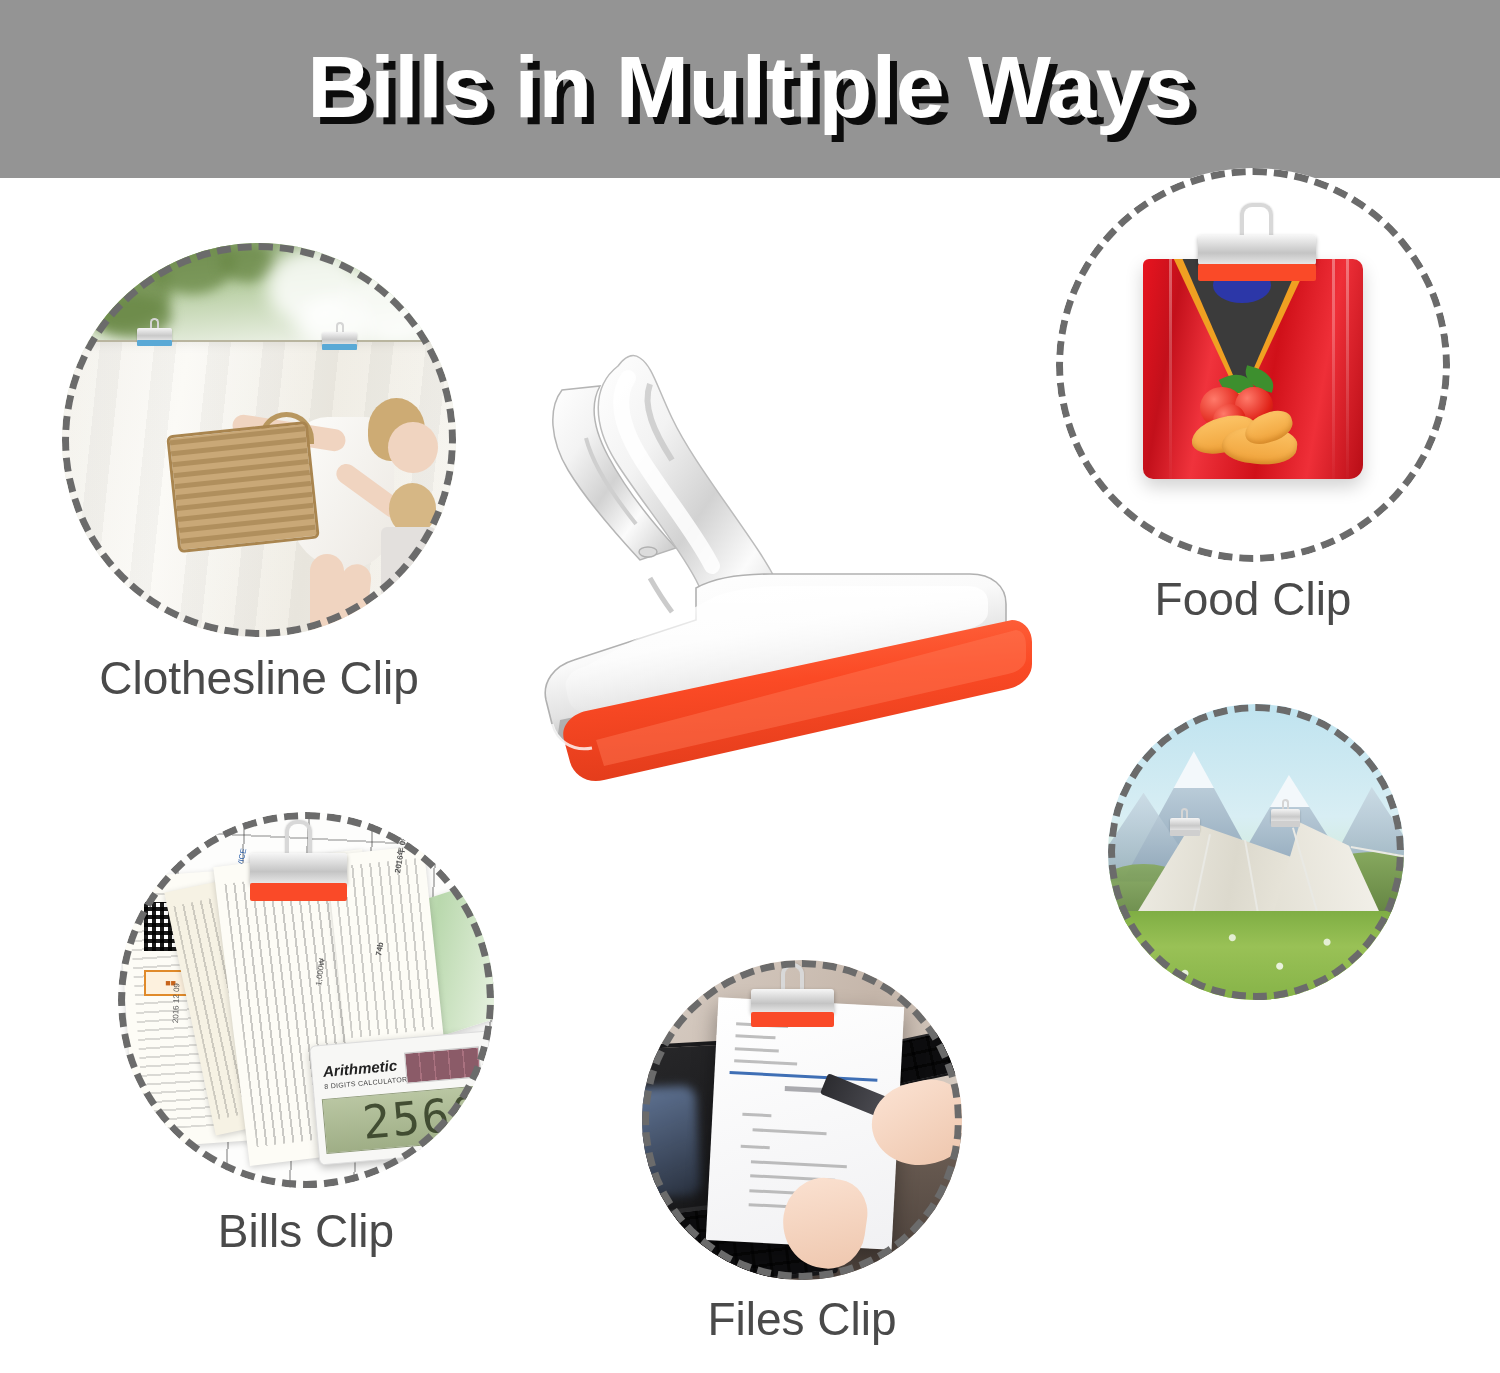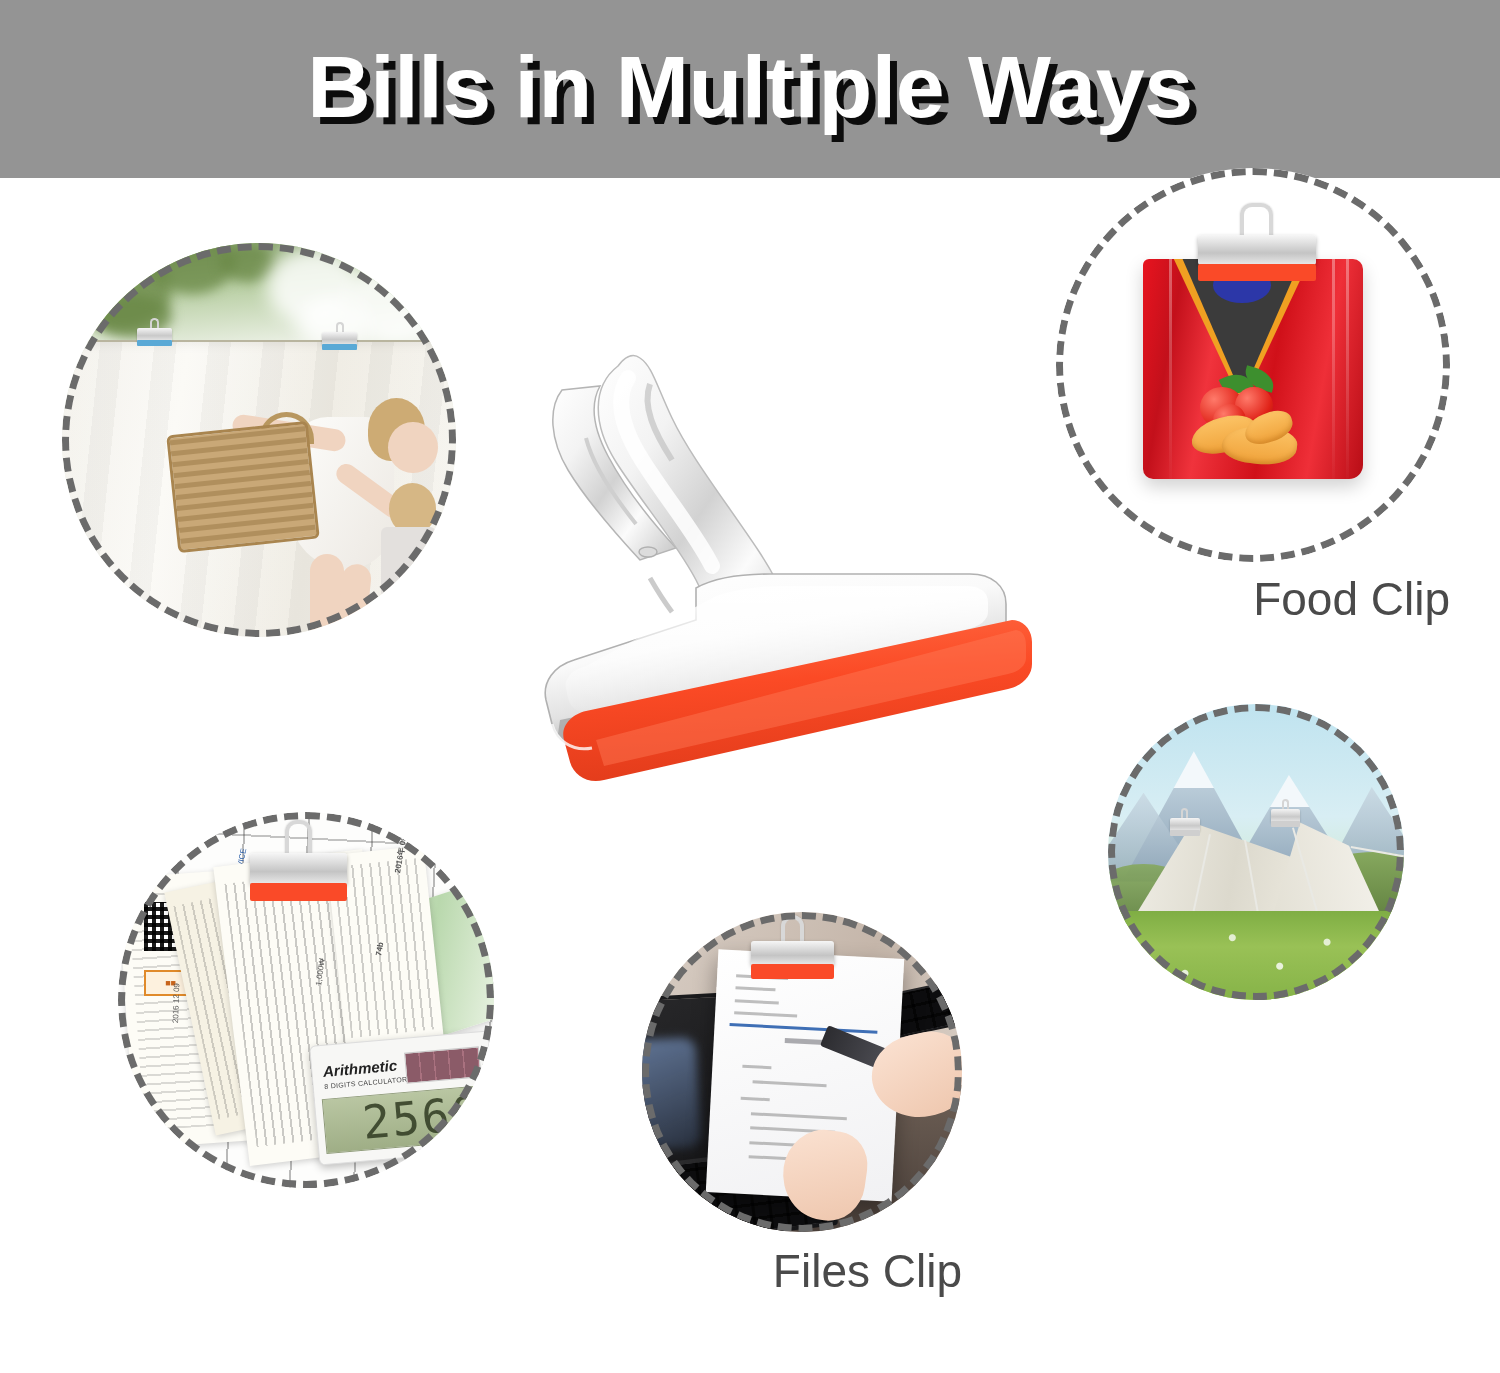--- a/index.html
+++ b/index.html
@@ -36,21 +36,21 @@
   }
   .circle.nodash { border:0; }
   .dashring {
     position:absolute; left:0; top:0; width:100%; height:100%;
     border-radius:50%; border:7px dashed #6b6b6b;
     pointer-events:none;
   }
   .photo { position:absolute; left:0; top:0; width:100%; height:100%; }
   .caption {
     position:absolute; width:100%;
-    text-align:right;
+    text-align:center;
     color:#4a4a4a;
     font-size:46px;
     font-weight:400;
     white-space:nowrap;
   }
 
   
   .sc-clothes { background:linear-gradient(#cfe0c3 0%, #e6efe0 30%, #f3f3ee 100%); }
   .cl-sky { position:absolute; left:0; top:0; width:100%; height:34%;
             background:linear-gradient(175deg,#7e9a64 0%, #b9cfa4 35%, #e9efe2 70%, #f4f6f1 100%); }
@@ -255,20 +255,21 @@
           <div class="mc-lip" style="background:#5aa9d6;"></div>
         </div>
         <div class="miniclip" style="left:66%; top:20%; width:9%; height:8%;">
           <div class="mc-handle"></div>
           <div class="mc-body"></div>
           <div class="mc-lip" style="background:#5aa9d6;"></div>
         </div>
       </div>
       <div class="dashring"></div>
     </div>
+    <div class="caption" style="top:408px;">Clothesline Clip</div>
   </div>
 
   <div class="feature" style="left:1056px; top:168px; width:394px; height:394px;">
     <div class="circle nodash" style="width:394px; height:394px; background:transparent;">
       <div class="photo sc-food">
         <div class="chipbag">
           <div class="bag-vshape-o"></div>
           <div class="bag-vshape"></div>
           <div class="bag-disc"></div>
           <div class="bag-wrinkle" style="left:12%;"></div>
@@ -406,23 +407,24 @@
         </div>
 
         <div class="clip-mini" style="left:35%; top:2%; width:26%; height:22%;">
           <div class="cm-top"></div>
           <div class="cm-bar"></div>
           <div class="cm-lip"></div>
         </div>
       </div>
       <div class="dashring"></div>
     </div>
-  </div>
-
-  <div class="feature" style="left:642px; top:912px; width:320px; height:320px;">
+    <div class="caption" style="top:392px;">Bills Clip</div>
+  </div>
+
+  <div class="feature" style="left:642px; top:960px; width:320px; height:320px;">
     <div class="circle nodash" style="width:320px; height:320px;">
       <div class="photo sc-files">
         <div class="desk"></div>
         <div class="laptop-screen" style="left:-16%; top:26%; width:56%; height:58%; transform:rotate(-3deg);">
           <div class="refl"></div>
         </div>
         <div class="keyboard" style="left:-6%; top:76%; width:66%; height:26%; transform:rotate(-7deg);">
           <div class="keys"></div>
         </div>
         <div class="keyboard" style="left:68%; top:24%; width:34%; height:14%; transform:rotate(-12deg);">

